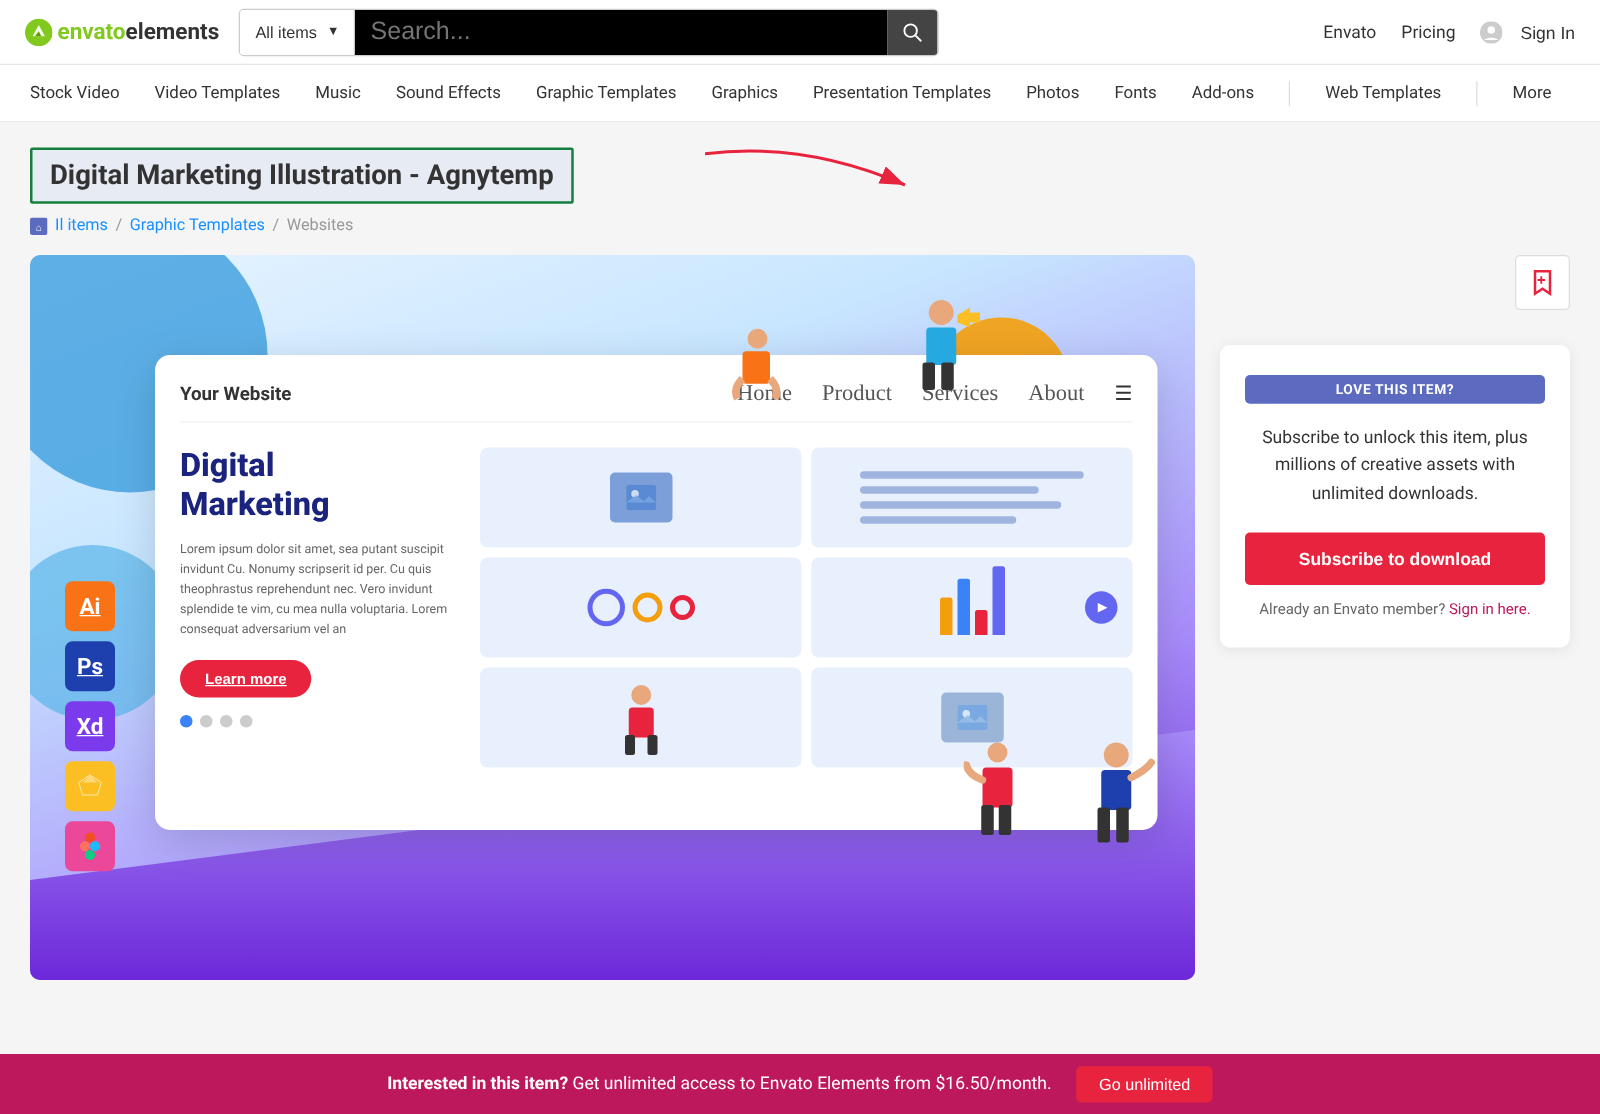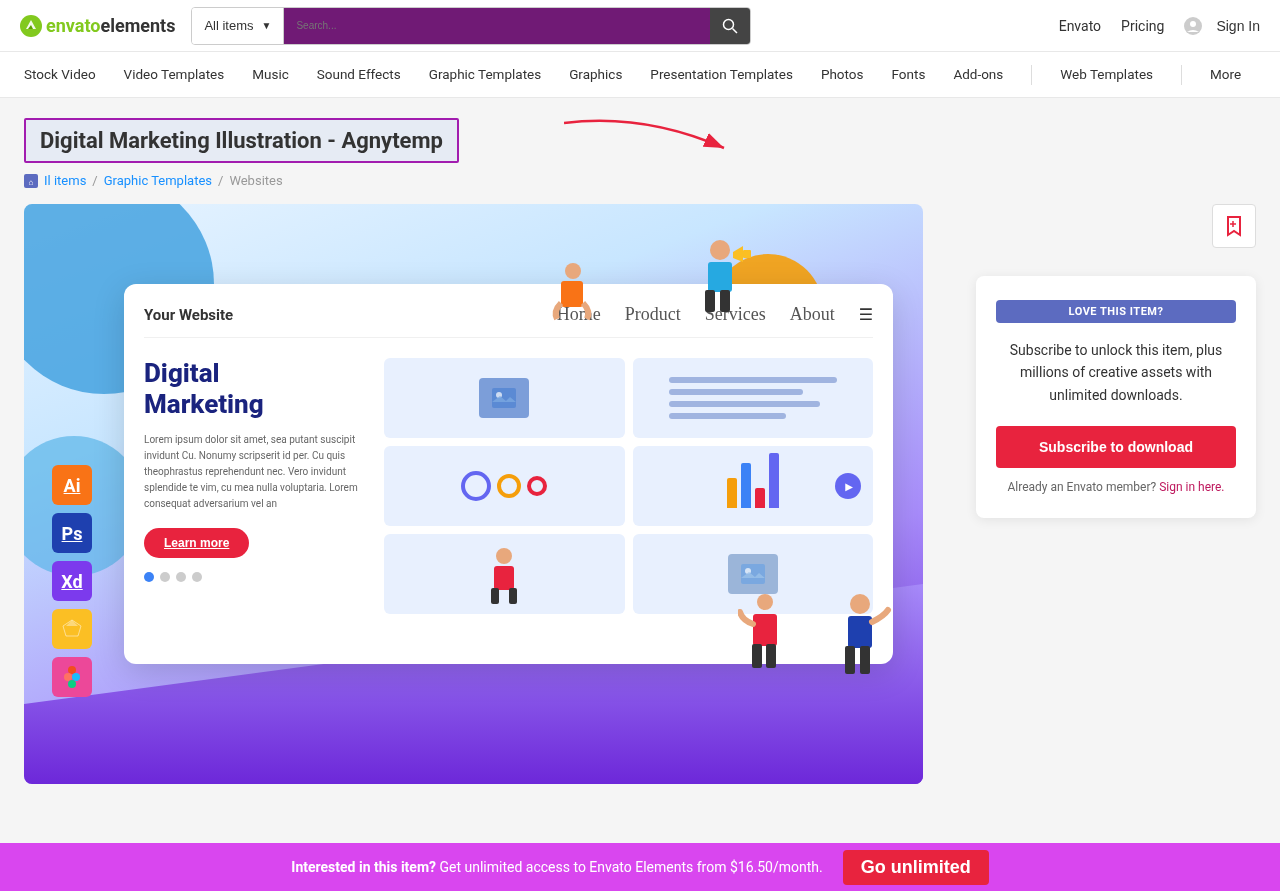--- a/index.html
+++ b/index.html
@@ -56,23 +56,23 @@
       font-size: 13px;
       color: #333;
       white-space: nowrap;
     }
     .search-input {
       flex: 1;
       border: none;
       outline: none;
       padding: 0 12px;
       height: 36px;
-      font-size: 10px;
+      font-size: 20px;
       color: #999;
-      background: #701a75;
+      background: #000000;
     }
     .search-btn {
       background: #444;
       border: none;
       width: 40px;
       height: 36px;
       display: flex;
       align-items: center;
       justify-content: center;
       cursor: pointer;
@@ -147,21 +147,21 @@
 
     
     .title-area {
       display: flex;
       align-items: flex-start;
       gap: 40px;
       margin-bottom: 10px;
       position: relative;
     }
     .page-title-box {
-      border: 2px solid #a21caf;
+      border: 2px solid #15803d;
       background: rgba(59, 130, 246, 0.08);
       padding: 8px 14px;
       border-radius: 2px;
     }
     .page-title {
       font-size: 22px;
       font-weight: 700;
       color: #333;
     }
 
@@ -356,21 +356,20 @@
     .ti-ai { background: #f97316; color: #fff; }
     .ti-ps { background: #1e40af; color: #fff; }
     .ti-xd { background: #7c3aed; color: #fff; }
     .ti-sk { background: #fbbf24; color: #fff; }
     .ti-fig { background: #ec4899; color: #fff; }
 
     
     .sidebar-panel {
       width: 280px;
       flex-shrink: 0;
-      margin-left: 33px;
     }
     .bookmark-btn {
       background: #fff;
       border: 1px solid #ddd;
       border-radius: 4px;
       width: 44px;
       height: 44px;
       display: flex;
       align-items: center;
       justify-content: center;
@@ -422,41 +421,41 @@
       text-align: center;
     }
     .already-member a { color: #be185d; text-decoration: none; }
 
     
     .bottom-banner {
       position: fixed;
       bottom: 0;
       left: 0;
       right: 0;
-      background: #d946ef;
+      background: #be185d;
       height: 48px;
       display: flex;
       align-items: center;
       justify-content: center;
       gap: 20px;
       z-index: 100;
     }
     .banner-text {
       color: #fff;
       font-size: 14px;
     }
     .banner-text strong { font-weight: 700; }
     .go-unlimited-btn {
       background: #e8233e;
       color: #fff;
       border: none;
       border-radius: 4px;
       padding: 7px 18px;
-      font-size: 18px;
-      font-weight: 700;
+      font-size: 13px;
+      font-weight: 400;
       cursor: pointer;
     }
 
     
     .arrow-svg {
       position: absolute;
       left: 540px;
       top: -5px;
       width: 180px;
       height: 50px;

